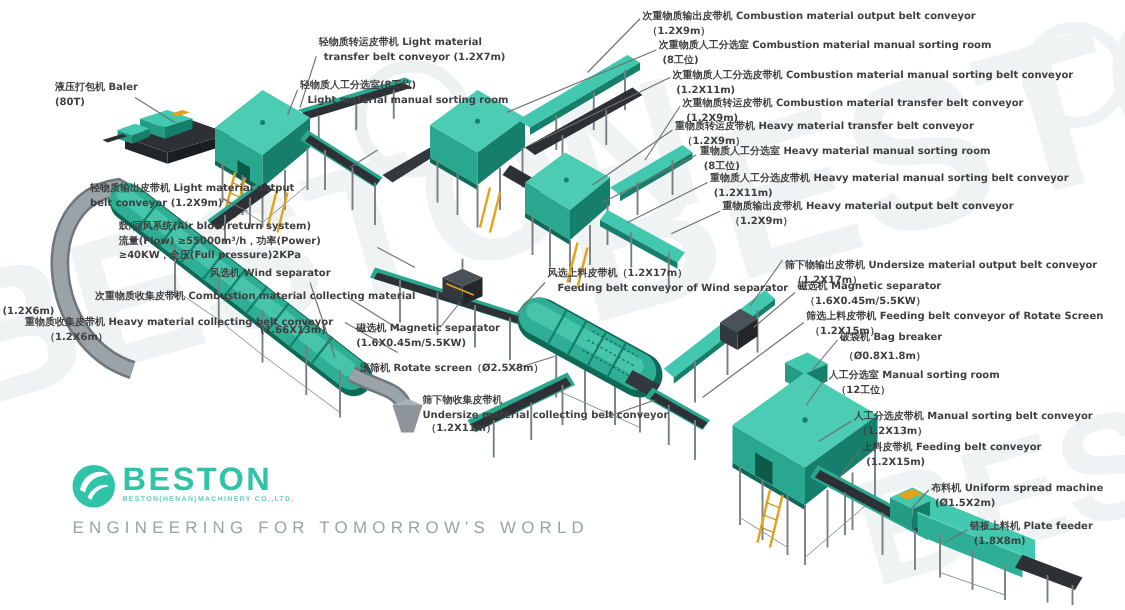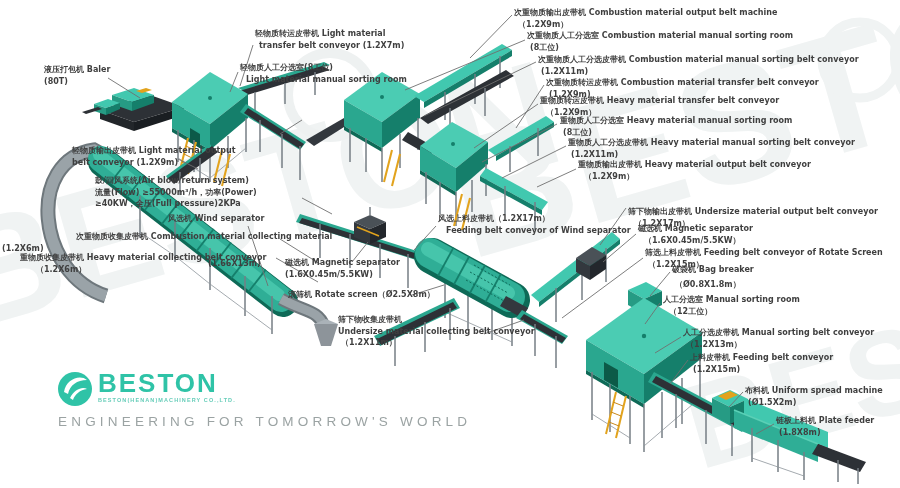--- a/index.html
+++ b/index.html
@@ -448,21 +448,21 @@
 <div class="lbl" style="left:338px;top:314px;">
       <span>筛下物收集皮带机</span>
       <span>Undersize material collecting belt conveyor</span>
       <span class="i2">（1.2X11m）</span>
     </div>
 <div class="lbl" style="left:438px;top:213px;">
       <span>风选上料皮带机（1.2X17m）</span>
       <span class="i8">Feeding belt conveyor of Wind separator</span>
     </div>
 <div class="lbl" style="left:514px;top:7px;">
-      <span>次重物质输出皮带机 Combustion material output belt machine</span>
+      <span>次重物质输出皮带机 Combustion material output belt conveyor</span>
       <span class="i4">（1.2X9m）</span>
     </div>
 <div class="lbl" style="left:527px;top:30px;">
       <span>次重物质人工分选室 Combustion material manual sorting room</span>
       <span class="i2">(8工位)</span>
     </div>
 <div class="lbl" style="left:538px;top:54px;">
       <span>次重物质人工分选皮带机 Combustion material manual sorting belt conveyor</span>
       <span class="i2">(1.2X11m)</span>
     </div>

